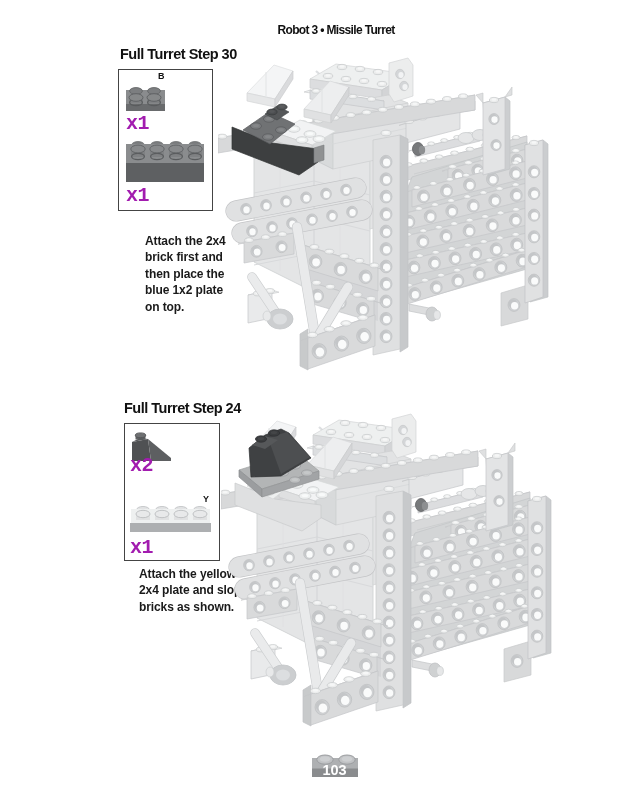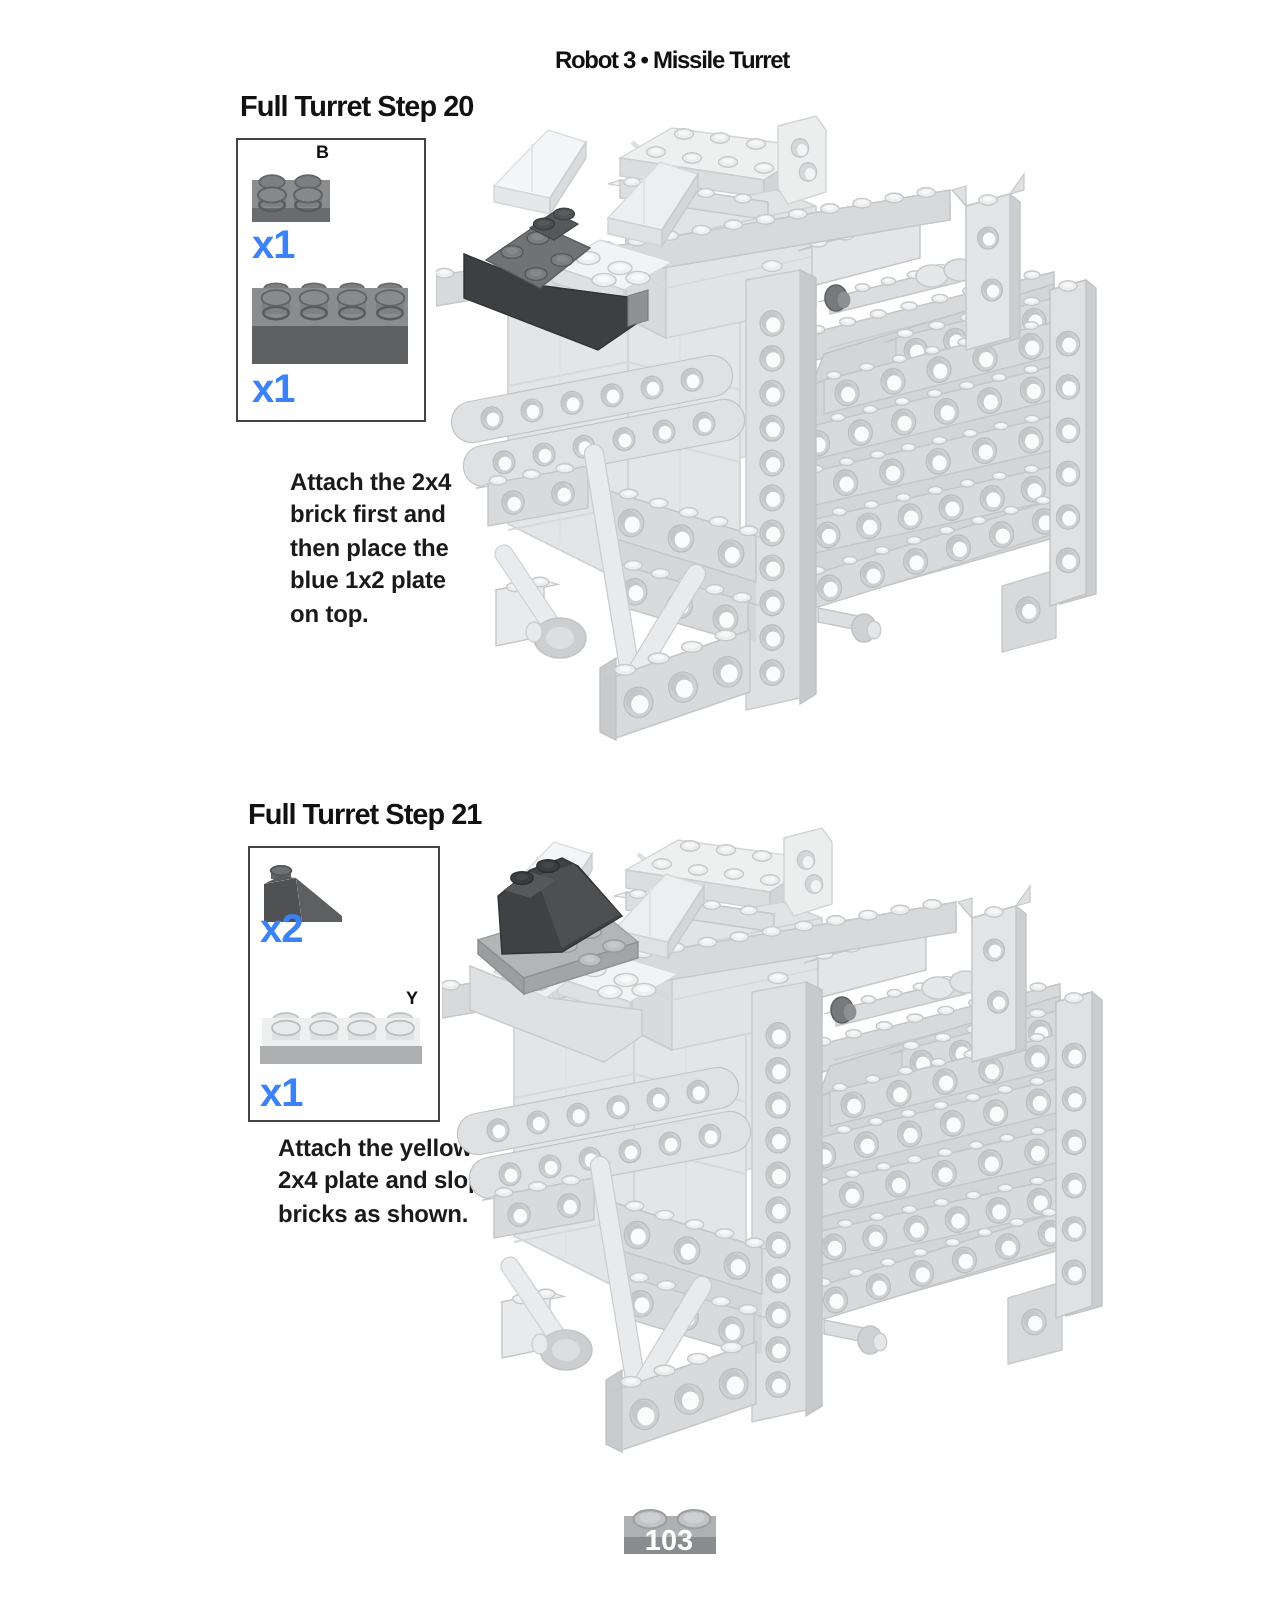--- a/index.html
+++ b/index.html
@@ -2,29 +2,29 @@
 <html><head>
 <meta charset="utf-8">
 <style>
 html,body{margin:0;padding:0;background:#ffffff;}
 body{width:631px;height:800px;position:relative;font-family:"Liberation Sans",sans-serif;overflow:hidden;}
 .abs{position:absolute;}
 .hdr{font-weight:bold;font-size:12px;letter-spacing:-0.65px;color:#111;}
 .stephead{font-weight:bold;font-size:14.5px;letter-spacing:-0.5px;color:#111;}
 .body{font-weight:bold;font-size:12px;line-height:16.4px;letter-spacing:-0.1px;color:#1a1a1a;}
 .pbox{border:1px solid #444;background:#fff;}
-.xn{font-weight:bold;font-size:20px;letter-spacing:-0.5px;color:#3b82f6;}
+.xn{font-weight:bold;font-size:20px;letter-spacing:-0.5px;color:#a21caf;font-family:Liberation Mono, monospace;}
 .lbl{font-weight:bold;font-size:9px;color:#111;}
 </style>
 </head>
 <body>
 
 <div class="abs hdr" style="left:0;top:22.5px;width:672px;text-align:center;">Robot 3 • Missile Turret</div>
 
-<div class="abs stephead" style="left:120px;top:46px;">Full Turret Step 20</div>
+<div class="abs stephead" style="left:120px;top:46px;">Full Turret Step 30</div>
 
 <div class="abs pbox" style="left:118px;top:69px;width:93px;height:140px;"></div>
 
 <div class="abs lbl" style="left:158px;top:71px;">B</div>
 
 <svg class="abs" style="left:126px;top:84px;" width="39" height="27" viewBox="0 0 39 27">
 <rect x="0" y="6" width="39" height="14" fill="#8a8c8e"></rect>
 <rect x="0" y="20" width="39" height="7" fill="#696b6d"></rect>
 <ellipse cx="10" cy="7" rx="6.4" ry="3.4" fill="#7c7e80" stroke="#636567" stroke-width="0.9"></ellipse>
 <ellipse cx="28" cy="7" rx="6.4" ry="3.4" fill="#7c7e80" stroke="#636567" stroke-width="0.9"></ellipse>
@@ -674,21 +674,21 @@
     <ellipse cx="50.0" cy="79.5" rx="3.0" ry="1.6" fill="#858789"></ellipse>
     <ellipse cx="63.0" cy="73.0" rx="5.5" ry="3.2" fill="#7b7d7f" stroke="#57595b" stroke-width="0.7"></ellipse>
     <ellipse cx="63.0" cy="72.5" rx="3.0" ry="1.6" fill="#858789"></ellipse>
     <polygon points="47.0,57.0 59.0,49.0 71.0,55.0 59.0,63.0" fill="#56585a" stroke="#424446" stroke-width="0.6"></polygon>
     <ellipse cx="54.0" cy="55.0" rx="5.2" ry="2.9" fill="#4c4e50" stroke="#3a3c3e" stroke-width="0.7"></ellipse>
     <ellipse cx="54.0" cy="54.5" rx="2.9" ry="1.4" fill="#56585a"></ellipse>
     <ellipse cx="64.0" cy="50.0" rx="5.2" ry="2.9" fill="#515355" stroke="#3e4042" stroke-width="0.7"></ellipse>
     <ellipse cx="64.0" cy="49.5" rx="2.9" ry="1.4" fill="#5b5d5f"></ellipse>
 </svg>
 
-<div class="abs stephead" style="left:124px;top:400px;">Full Turret Step 21</div>
+<div class="abs stephead" style="left:124px;top:400px;">Full Turret Step 24</div>
 
 <div class="abs pbox" style="left:124px;top:423px;width:94px;height:136px;"></div>
 
 <svg class="abs" style="left:131px;top:430px;" width="40" height="31" viewBox="0 0 40 31">
 <rect x="4.5" y="5.5" width="10" height="4" fill="#606264"></rect>
 <ellipse cx="9.5" cy="5.3" rx="5.2" ry="2.4" fill="#6e7072" stroke="#525456" stroke-width="0.9"></ellipse>
 <polygon points="1,12 17,9 20,31 1,31" fill="#4f5153"></polygon>
 <polygon points="17,9 40,28 40,31 20,31" fill="#5d5f61"></polygon>
 <polygon points="1,12 9,8 17,9" fill="#57595b"></polygon>
 </svg>

